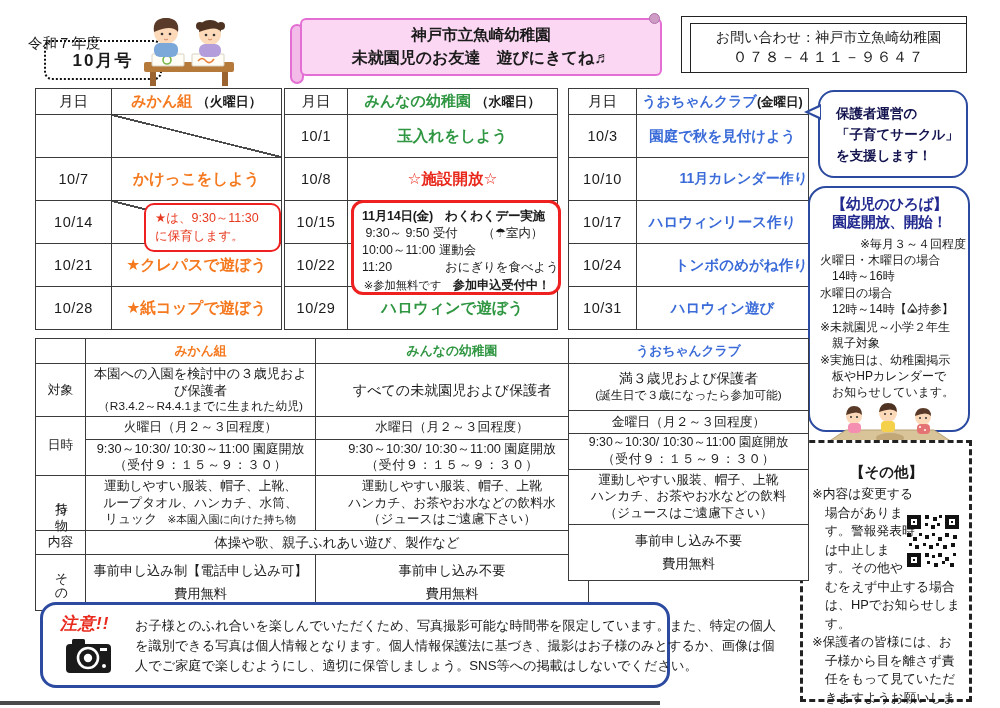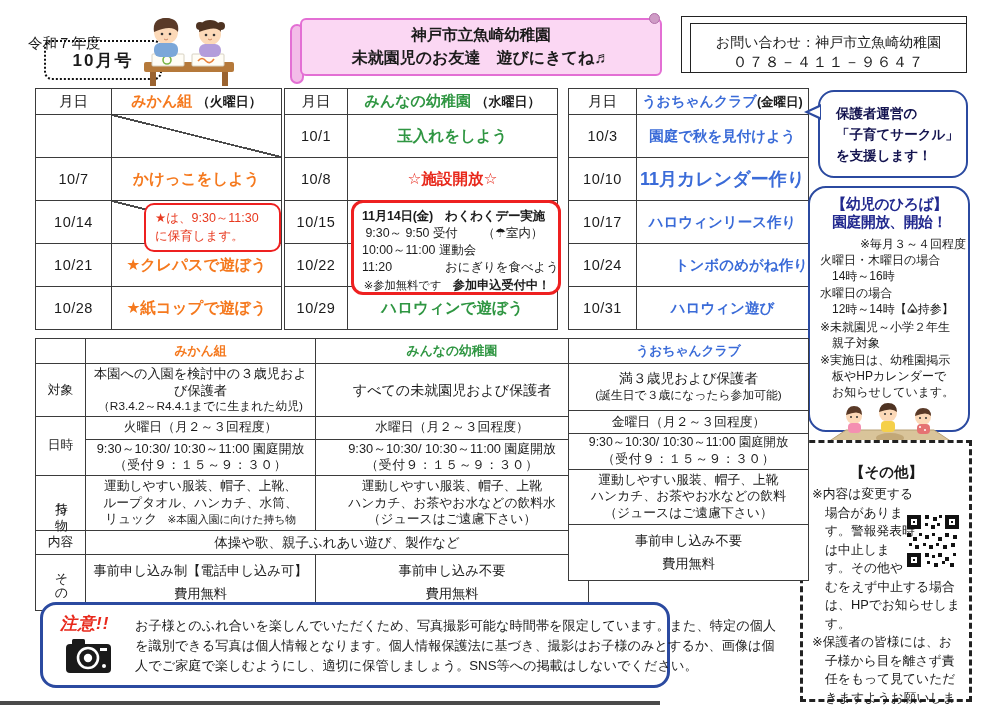--- a/index.html
+++ b/index.html
@@ -16,21 +16,21 @@
 
   #banner-roll { left:290px; top:24px; width:14px; height:60px; background:#f3bce8; border:2px solid #e36fd4; border-radius:7px; }
   #banner { left:300px; top:18px; width:362px; height:58px; background:#fbd7f3; border:2.5px solid #e36fd4; border-radius:6px;
             display:flex; flex-direction:column; align-items:center; justify-content:center; gap:2px; }
   #banner .b1 { font-size:15.5px; font-weight:700; }
   #banner .b2 { font-size:16px; font-weight:700; }
   #banner-knob { left:649px; top:13px; width:11px; height:11px; background:#cf9cc6; border:1.5px solid #b070a8; border-radius:50%; }
 
   #contact-outer { left:681px; top:16px; width:286px; height:57px; border:1.8px solid #222; background:#fff; }
   #contact-inner { left:690px; top:23px; width:277px; height:50px; border:1.8px solid #222; background:#fff;
-                   display:flex; flex-direction:column; align-items:center; justify-content:flex-end; }
+                   display:flex; flex-direction:column; align-items:center; justify-content:center; }
   #contact-inner .c1 { font-size:14px; }
   #contact-inner .c2 { font-size:15px; letter-spacing:1px; margin-top:1px; }
 
   
   table.cal { position:absolute; border-collapse:collapse; table-layout:fixed; background:#fff; }
   table.cal td { border:1.6px solid #3b3b3b; text-align:center; vertical-align:middle; padding:0; position:relative; overflow:visible; }
   tr.hrow { height:26px; }
   tr.crow { height:43px; }
   .hd { font-size:14.5px;margin-top:8px; }
   .hname { font-weight:700; font-size:15px; }
@@ -229,21 +229,21 @@
       <td>
         <span class="hname c-uochan" style="font-size:14px;">うおちゃんクラブ</span><span class="hday" style="font-size:12.5px;">(金曜日)</span>
       </td>
     </tr>
     <tr class="crow">
       <td class="date">10/3</td>
       <td class="act c-uochan" style="font-size:14.5px;">園庭で秋を見付けよう</td>
     </tr>
     <tr class="crow">
       <td class="date">10/10</td>
-      <td class="act c-uochan" style="font-size:18px;">11月カレンダー作り</td>
+      <td class="act c-uochan" style="font-size:14px;text-align:right;">11月カレンダー作り</td>
     </tr>
     <tr class="crow">
       <td class="date">10/17</td>
       <td class="act c-uochan" style="font-size:14.5px;">ハロウィンリース作り</td>
     </tr>
     <tr class="crow">
       <td class="date">10/24</td>
       <td class="act c-uochan" style="font-size:14.5px;text-align:right;">トンボのめがね作り</td>
     </tr>
     <tr class="crow">

